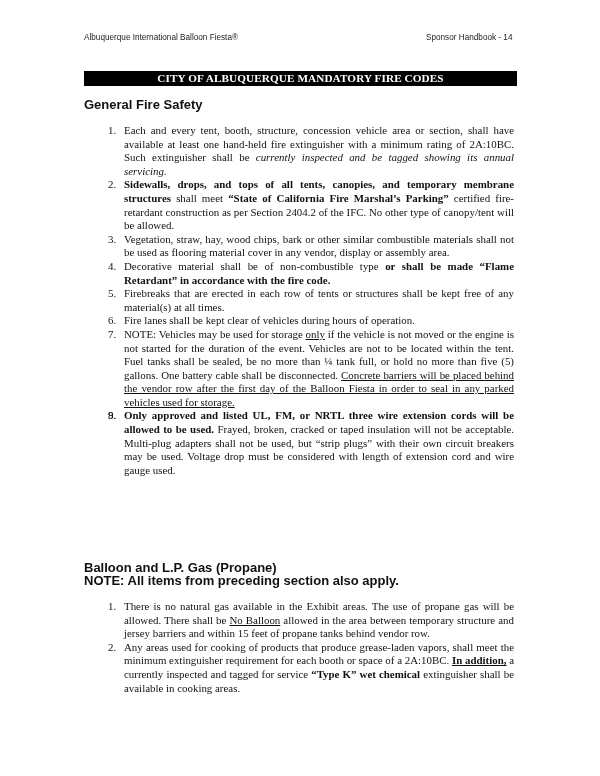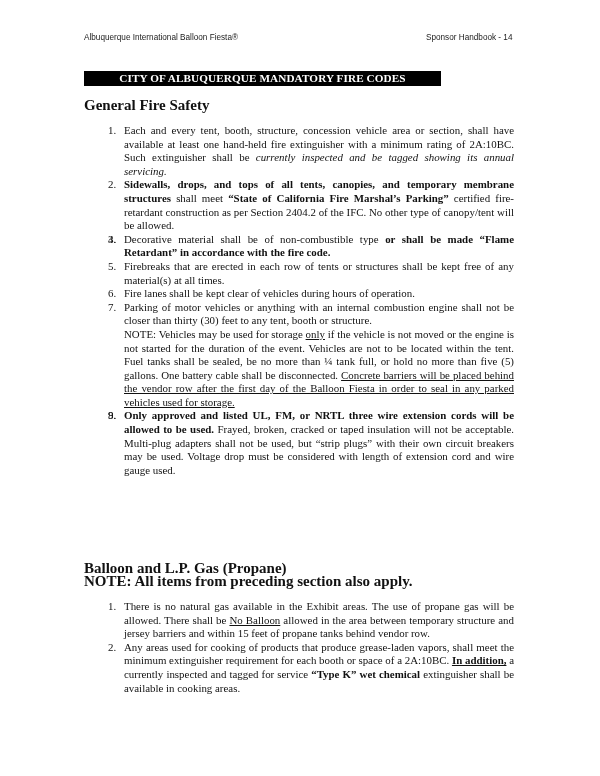--- a/index.html
+++ b/index.html
@@ -1,23 +1,23 @@
 <!DOCTYPE html>
 <html><head>
 <meta charset="utf-8">
 <style>
   html, body { margin: 0; padding: 0; background: #ffffff; }
   body { width: 600px; height: 776px; position: relative; overflow: hidden; color: #111; }
   .hdr { position: absolute; top: 33px; font-family: Liberation Sans, sans-serif; font-size: 8.2px; color: #222; }
   .hdr-left { left: 84px; }
   .hdr-right { right: 154px; }
   .hdr-right { right: auto; left: 426px; }
-  .banner { position: absolute; left: 84px; top: 71px; width: 357px; height: 15px; background: #000; color: #fff;
+  .banner { position: absolute; left: 84px; top: 71px; width: 433px; height: 15px; background: #000; color: #fff;
             font-family: "Liberation Serif", serif; font-weight: bold; font-size: 11.2px; text-align: center; line-height: 15px; letter-spacing: 0.1px; }
-  .section-title { position: absolute; left: 84px; font-family: Liberation Serif, serif; font-weight: bold; font-size: 15px; }
+  .section-title { position: absolute; left: 84px; font-family: Liberation Sans, sans-serif; font-weight: bold; font-size: 13px; }
   .list { position: absolute; left: 84px; width: 430px; margin: 0; padding: 0; list-style: none;
           font-family: "Liberation Serif", serif; font-size: 10.9px; line-height: 13.6px; }
   .list li { position: relative; padding-left: 40px; text-align: justify; margin: 0; }
   .list li .num { position: absolute; left: 24px; top: 0; }
   .note { display: block; }
   b { font-weight: bold; }
   i { font-style: italic; }
   u { text-decoration: underline; }
 </style>
 </head>
@@ -34,36 +34,36 @@
   <li>
     <span class="num">1.</span>
     <span>Each and every tent, booth, structure, concession vehicle area or section, shall have available at least one hand-held fire extinguisher with a minimum rating of 2A:10BC. Such extinguisher shall be </span><i>currently inspected and be tagged showing its annual servicing.</i>
   </li>
   <li>
     <span class="num">2.</span>
     <b>Sidewalls, drops, and tops of all tents, canopies, and temporary membrane structures</b><span> shall meet </span><b>“State of California Fire Marshal’s Parking”</b><span> certified fire-retardant construction as per Section 2404.2 of the IFC. No other type of canopy/tent will be allowed.</span>
   </li>
   <li>
     <span class="num">3.</span>
+    <span>Vegetation, straw, hay, wood chips, bark or other similar combustible materials shall not be used as flooring material cover in any vendor, display or assembly area.</span>
   </li>
   <li>
     <span class="num">4.</span>
     <span>Decorative material shall be of non-combustible type </span><b>or shall be made “Flame Retardant” in accordance with the fire code.</b>
   </li>
   <li>
     <span class="num">5.</span>
     <span>Firebreaks that are erected in each row of tents or structures shall be kept free of any material(s) at all times.</span>
   </li>
   <li>
     <span class="num">6.</span>
     <span>Fire lanes shall be kept clear of vehicles during hours of operation.</span>
   </li>
   <li>
     <span class="num">7.</span>
-    <span>Parking of motor vehicles or anything with an internal combustion engine shall not be closer than thirty (30) feet to any tent, booth or structure.</span>
     <span class="note"><span>NOTE: Vehicles may be used for storage </span><u>only</u><span> if the vehicle is not moved or the engine is not started for the duration of the event. Vehicles are not to be located within the tent. Fuel tanks shall be sealed, be no more than ¼ tank full, or hold no more than five (5) gallons. One battery cable shall be disconnected. </span><u>Concrete barriers will be placed behind the vendor row after the first day of the Balloon Fiesta in order to seal in any parked vehicles used for storage.</u></span>
   </li>
   <li>
     <span class="num">8.</span>
   </li>
   <li>
     <span class="num">9.</span>
     <b>Only approved and listed UL, FM, or NRTL three wire extension cords will be allowed to be used.</b><span> Frayed, broken, cracked or taped insulation will not be acceptable.  Multi-plug adapters shall not be used, but “strip plugs” with their own circuit breakers may be used. Voltage drop must be considered with length of extension cord and wire gauge used.</span>
   </li>
 </ol>

